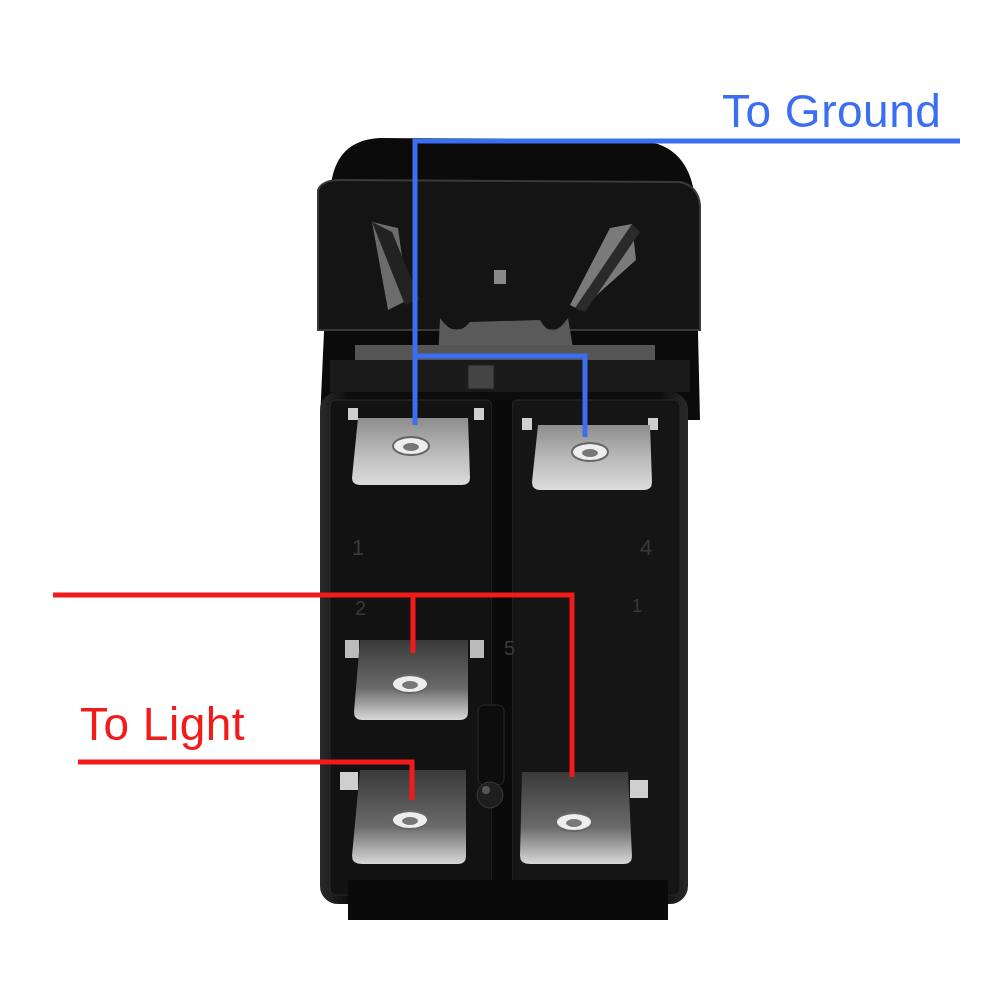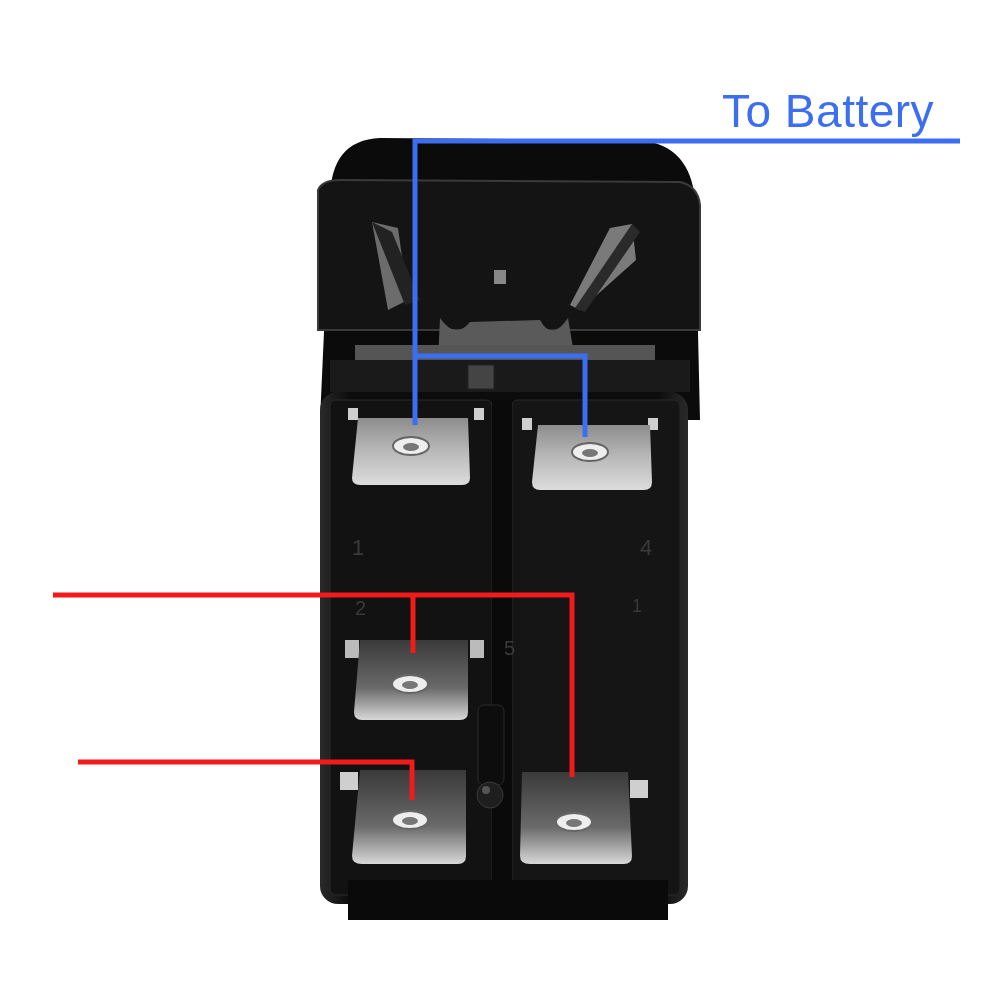--- a/index.html
+++ b/index.html
@@ -114,14 +114,15 @@
     <g fill="none" stroke="#F21B1B" stroke-width="5" stroke-linejoin="miter">
       <polyline points="53,595 572,595 572,777"></polyline>
       <polyline points="413,595 413,653"></polyline>
     </g>
 
     <g fill="none" stroke="#F21B1B" stroke-width="5" stroke-linejoin="miter">
       <polyline points="78,762 412,762 412,800"></polyline>
     </g>
   </svg>
 
-  <div class="label ground" style="color:#3B6EF0;">To Battery</div>
+  <div class="label ground" style="color:#3B6EF0;">To Ground</div>
+  <div class="label light" style="color:#F21B1B;">To Light</div>
 </div>
 
 </body></html>

